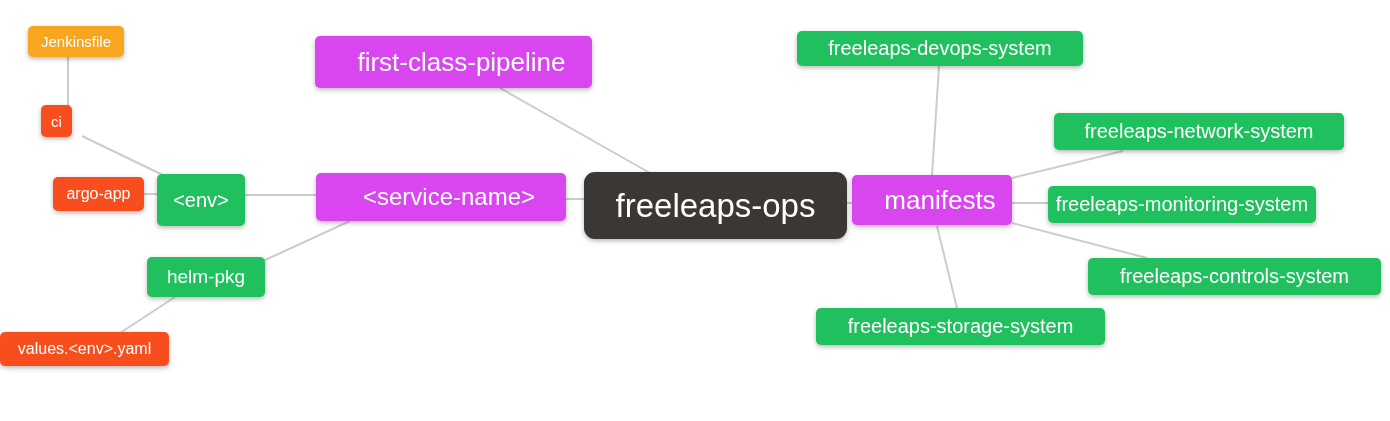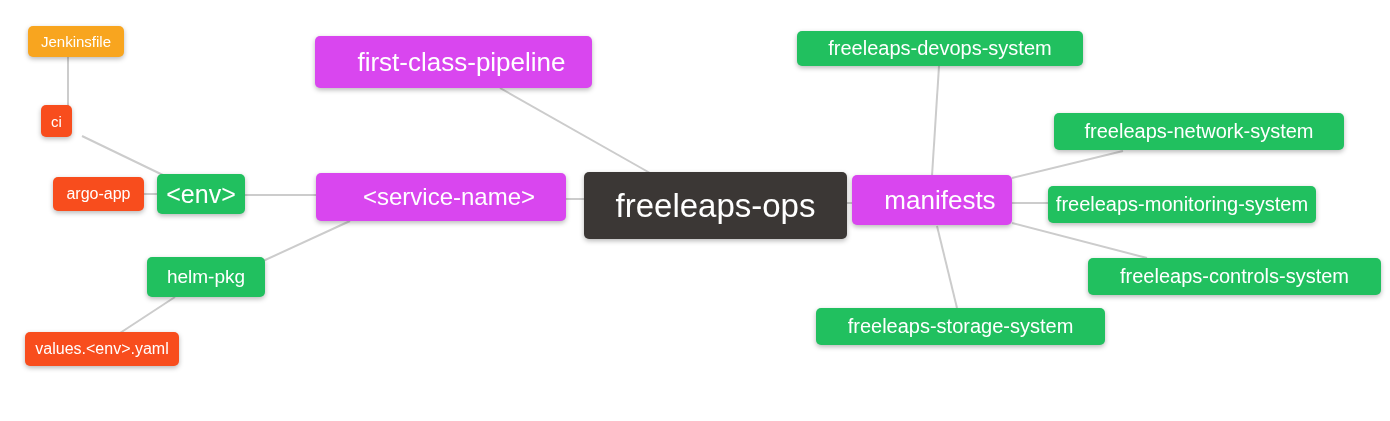--- a/index.html
+++ b/index.html
@@ -20,21 +20,21 @@
     box-shadow:0 2px 5px rgba(0,0,0,0.28);
     white-space:nowrap;
     z-index:1;
     cursor:pointer;
     box-sizing:border-box;
   }
   .node-blue   { background:#d946ef;padding-left:16px; }
   .node-green  { background:#21c05f; }
   .node-orange { background:#f8a51f;margin-left:8px; }
   .node-red    { background:#f84d1d; }
-  .node-dark   { background:#3b3735; }
+  .node-dark   { background:#3b3735;border-radius:11px; }
 </style>
 </head>
 <body>
 
 <div class="canvas">
 
   <svg class="edges" width="1390" height="421">
     <line x1="68" y1="57" x2="68" y2="106"></line>
     <line x1="82" y1="136" x2="167" y2="177"></line>
     <line x1="122" y1="194" x2="157" y2="194"></line>
@@ -50,25 +50,25 @@
     <line x1="1012" y1="223" x2="1147" y2="258"></line>
     <line x1="937" y1="226" x2="957" y2="308"></line>
   </svg>
 
   <div class="node node-orange" style="left:20px;   top:26px;  width:96px;  height:31px; font-size:15px;">Jenkinsfile</div>
 
   <div class="node node-red" style="left:41px;   top:105px; width:31px;  height:32px; font-size:15px;">ci</div>
 
   <div class="node node-red" style="left:31px;   top:177px; width:91px;  height:34px; font-size:16px;margin-left:22px;">argo-app</div>
 
-  <div class="node node-green" style="left:157px;  top:174px; width:88px;  height:40px; font-size:25px;">&lt;env&gt;</div>
+  <div class="node node-green" style="left:157px;  top:174px; width:88px;  height:52px; font-size:20px;">&lt;env&gt;</div>
 
   <div class="node node-green" style="left:147px;  top:257px; width:118px; height:40px; font-size:19px;text-align:center;">helm-pkg</div>
 
-  <div class="node node-red" style="left:25px;    top:332px; width:154px; height:34px; font-size:16px;">values.&lt;env&gt;.yaml</div>
+  <div class="node node-red" style="left:0;    top:332px; width:169px; height:34px; font-size:16px;">values.&lt;env&gt;.yaml</div>
 
   <div class="node node-blue" style="left:315px;  top:36px;  width:277px; height:52px; font-size:26px;">first-class-pipeline</div>
 
   <div class="node node-blue" style="left:316px;  top:173px; width:250px; height:48px; font-size:24px;">&lt;service-name&gt;</div>
 
   <div class="node node-dark" style="left:584px;  top:172px; width:263px; height:67px; font-size:33px;">freeleaps-ops</div>
 
   <div class="node node-blue" style="left:852px;  top:175px; width:160px; height:50px; font-size:26px;">manifests</div>
 
   <div class="node node-green" style="left:797px;  top:31px;  width:286px; height:35px; font-size:20px;">freeleaps-devops-system</div>

